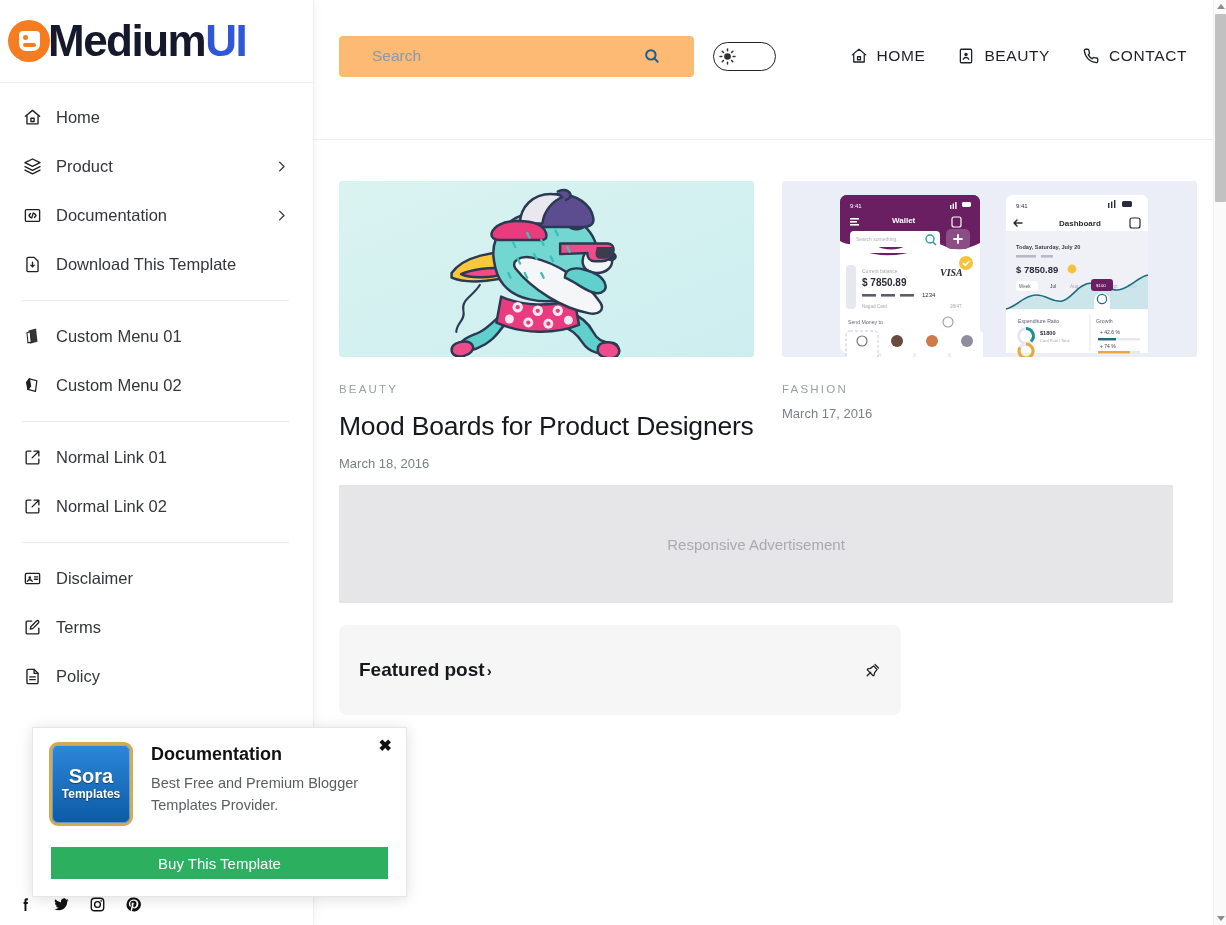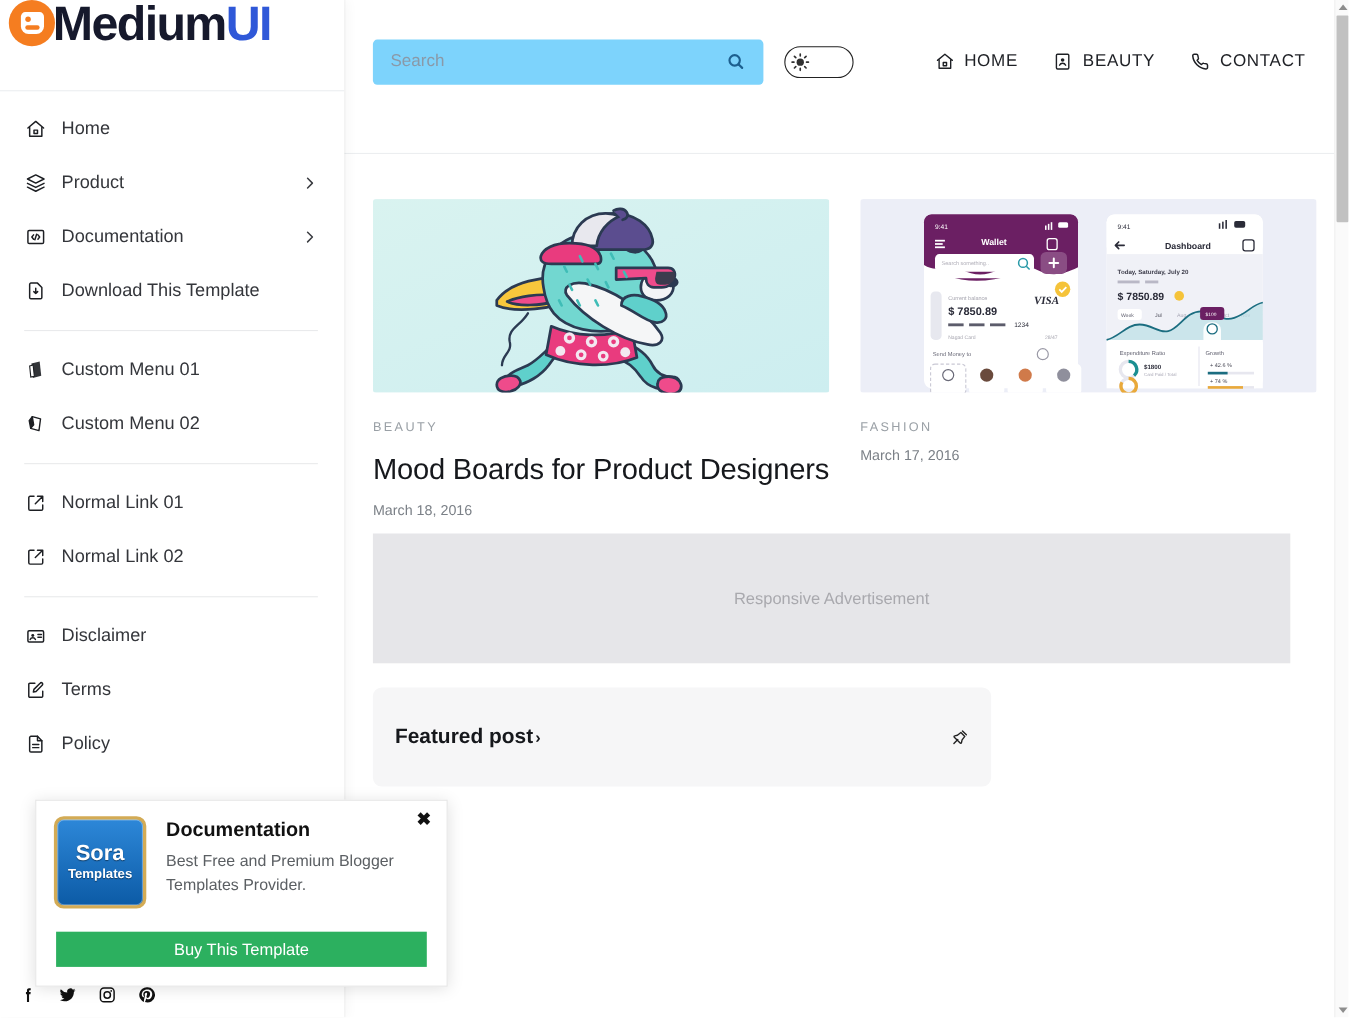--- a/index.html
+++ b/index.html
@@ -16,21 +16,21 @@
   .sidebar {
     position: absolute; left: 0; top: 0;
     width: 313px; height: 925px;
     background: #ffffff;
     box-shadow: 1px 0 0 rgba(0,0,0,.045), 3px 0 10px rgba(0,0,0,.035);
     z-index: 20;
     overflow: hidden;
   }
   .logo-wrap {
     height: 83px;
-    display: flex; 
+    display: flex; align-items: center;
     padding-left: 8px;
     border-bottom: 1px solid #eceef0;
   }
   .logo-b {
     width: 42px; height: 42px; border-radius: 50%;
     background: #f57d20;
     display: flex; align-items: center; justify-content: center;
     flex: 0 0 auto;
     position: relative;
   }
@@ -139,24 +139,24 @@
     border-bottom: 1px solid #eceef0;
     z-index: 10;
   }
   .header-inner {
     display: flex; align-items: center;
     padding: 0 26px 0 26px;
     height: 112px;
   }
   .search-box {
     width: 355px; height: 41px;
-    background: #7dd3fc;
+    background: #fdba74;
     border-radius: 4px;
     display: flex; align-items: center;
-    padding: 0 16px;
+    padding: 0 33px;
     cursor: text;
   }
   .search-box input {
     flex: 1; border: none; outline: none; background: transparent;
     font-size: 15.5px; color: #3a3f45;
     font-family: "Liberation Sans", sans-serif;
   }
   .search-box input::placeholder { color: #8a99a8; }
   .search-icon { color: #1c5f8f; display: flex; align-items: center; cursor: pointer; }
 

